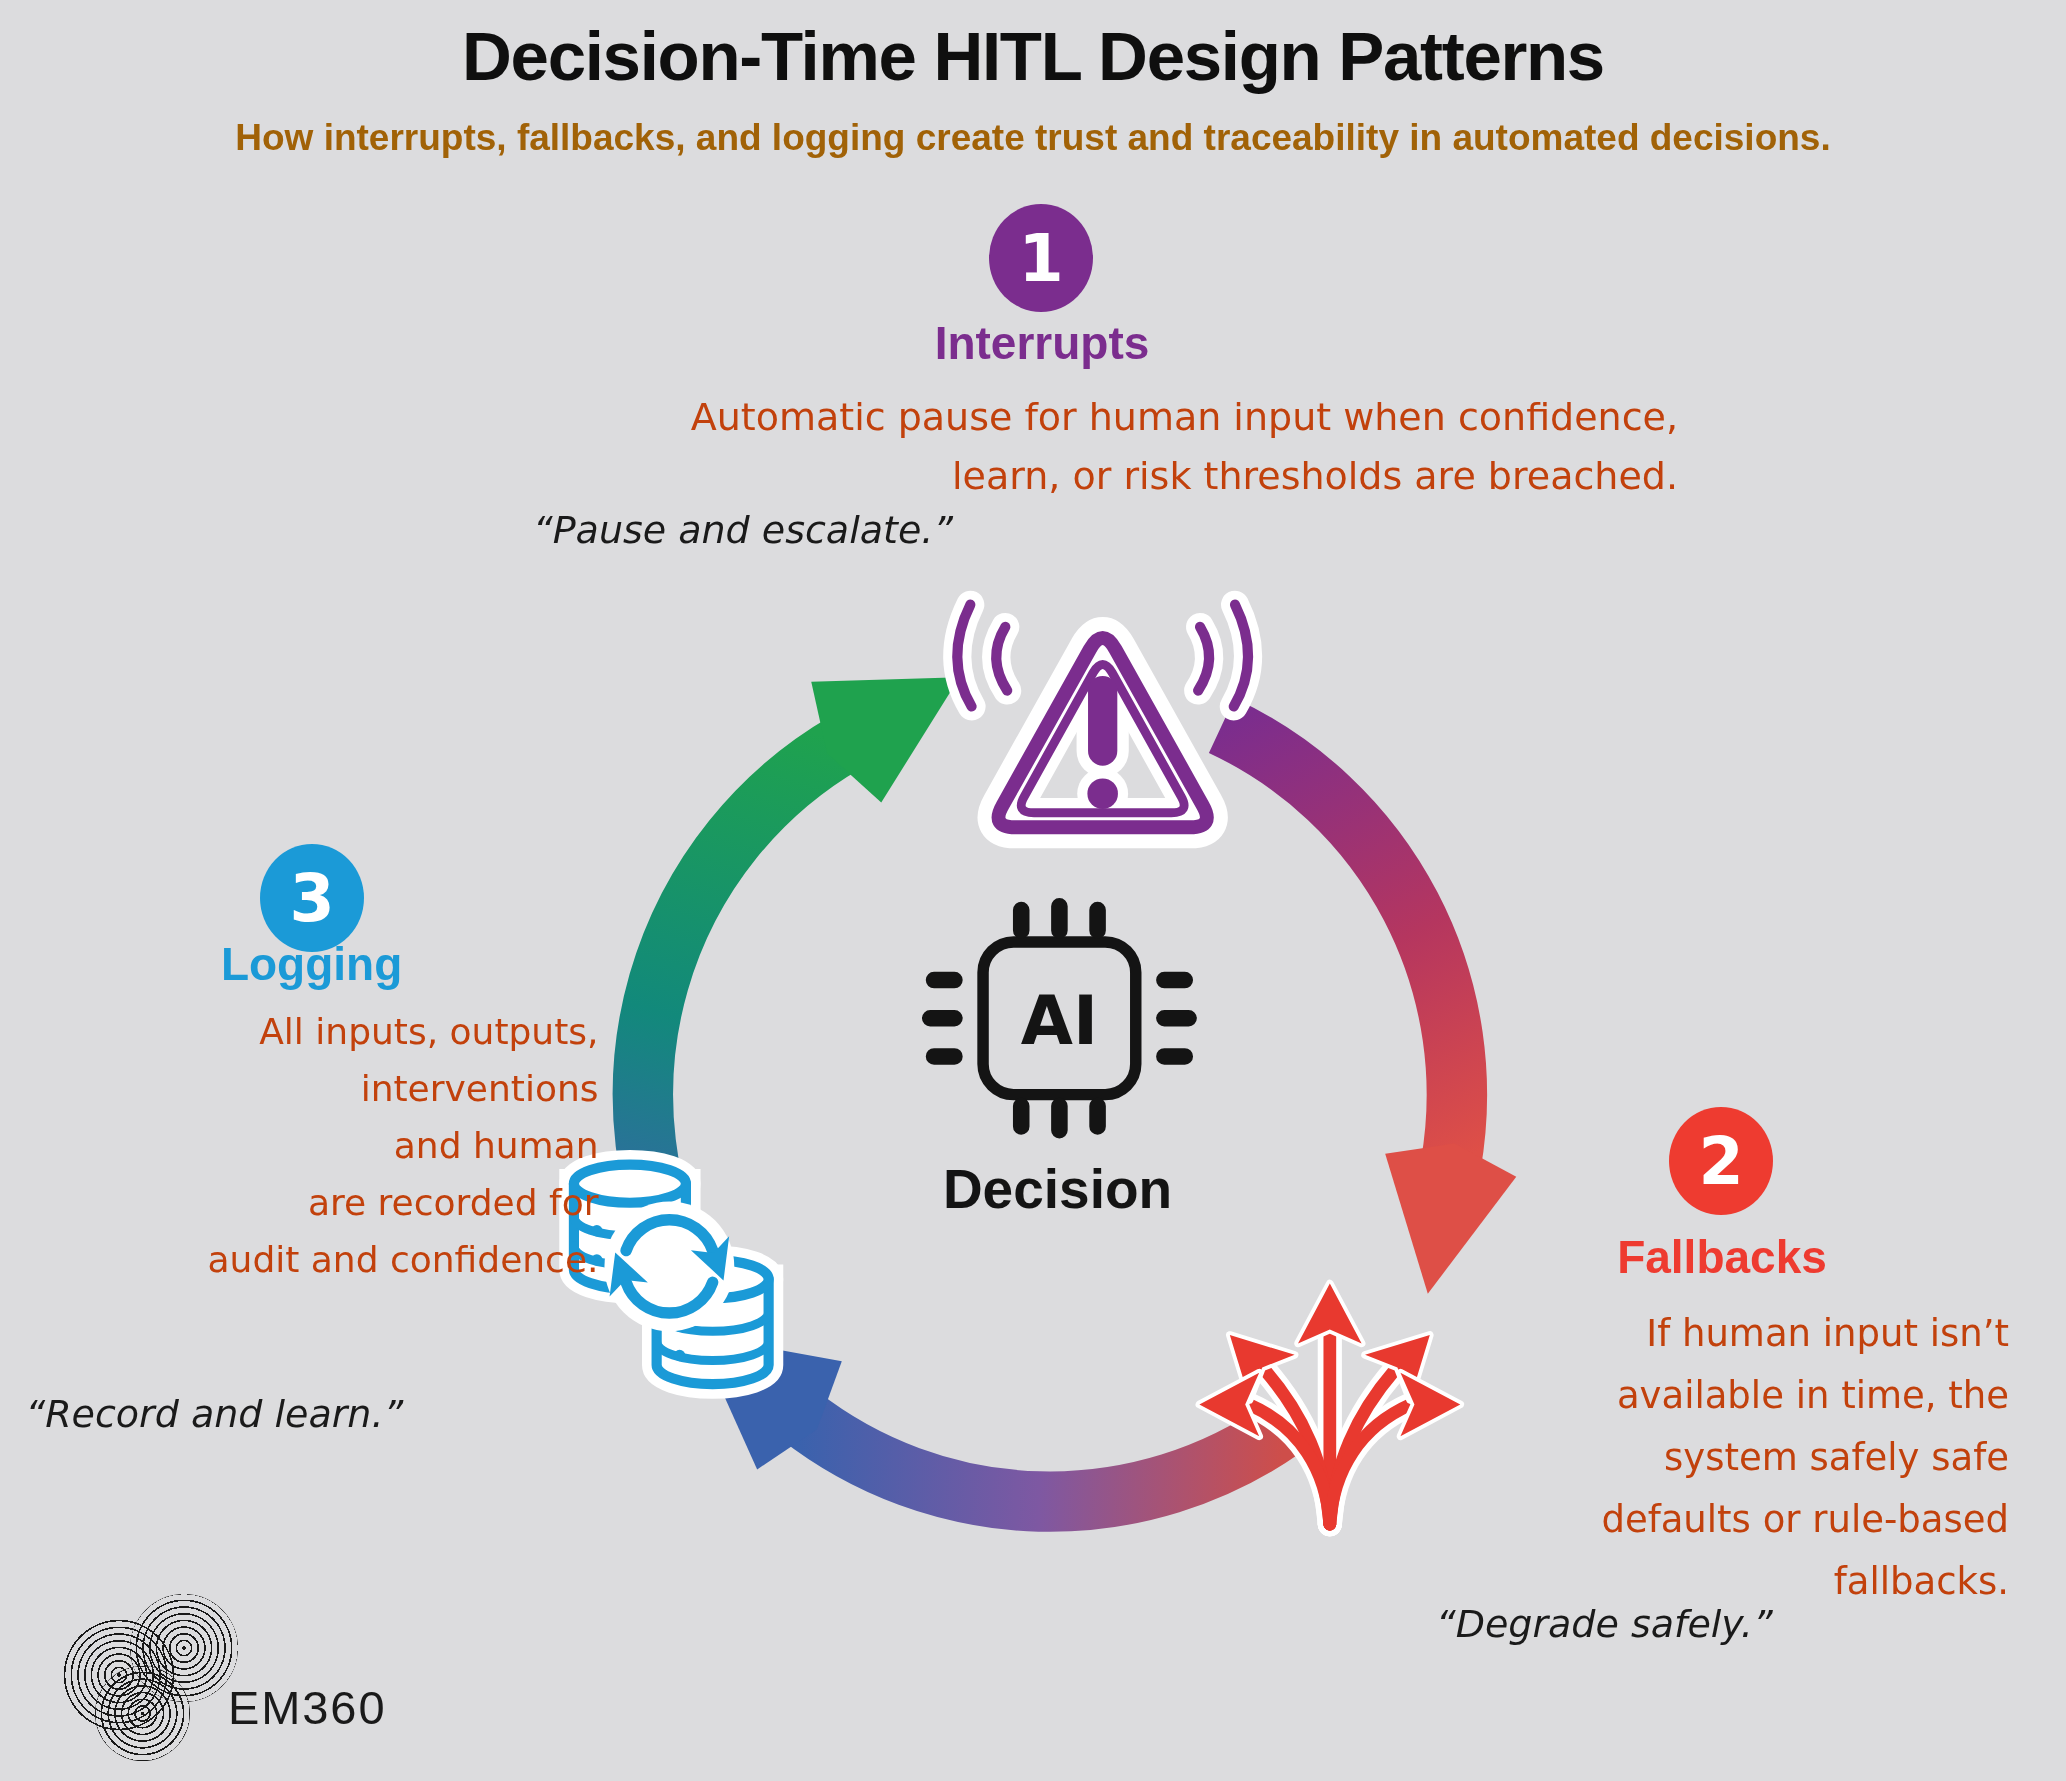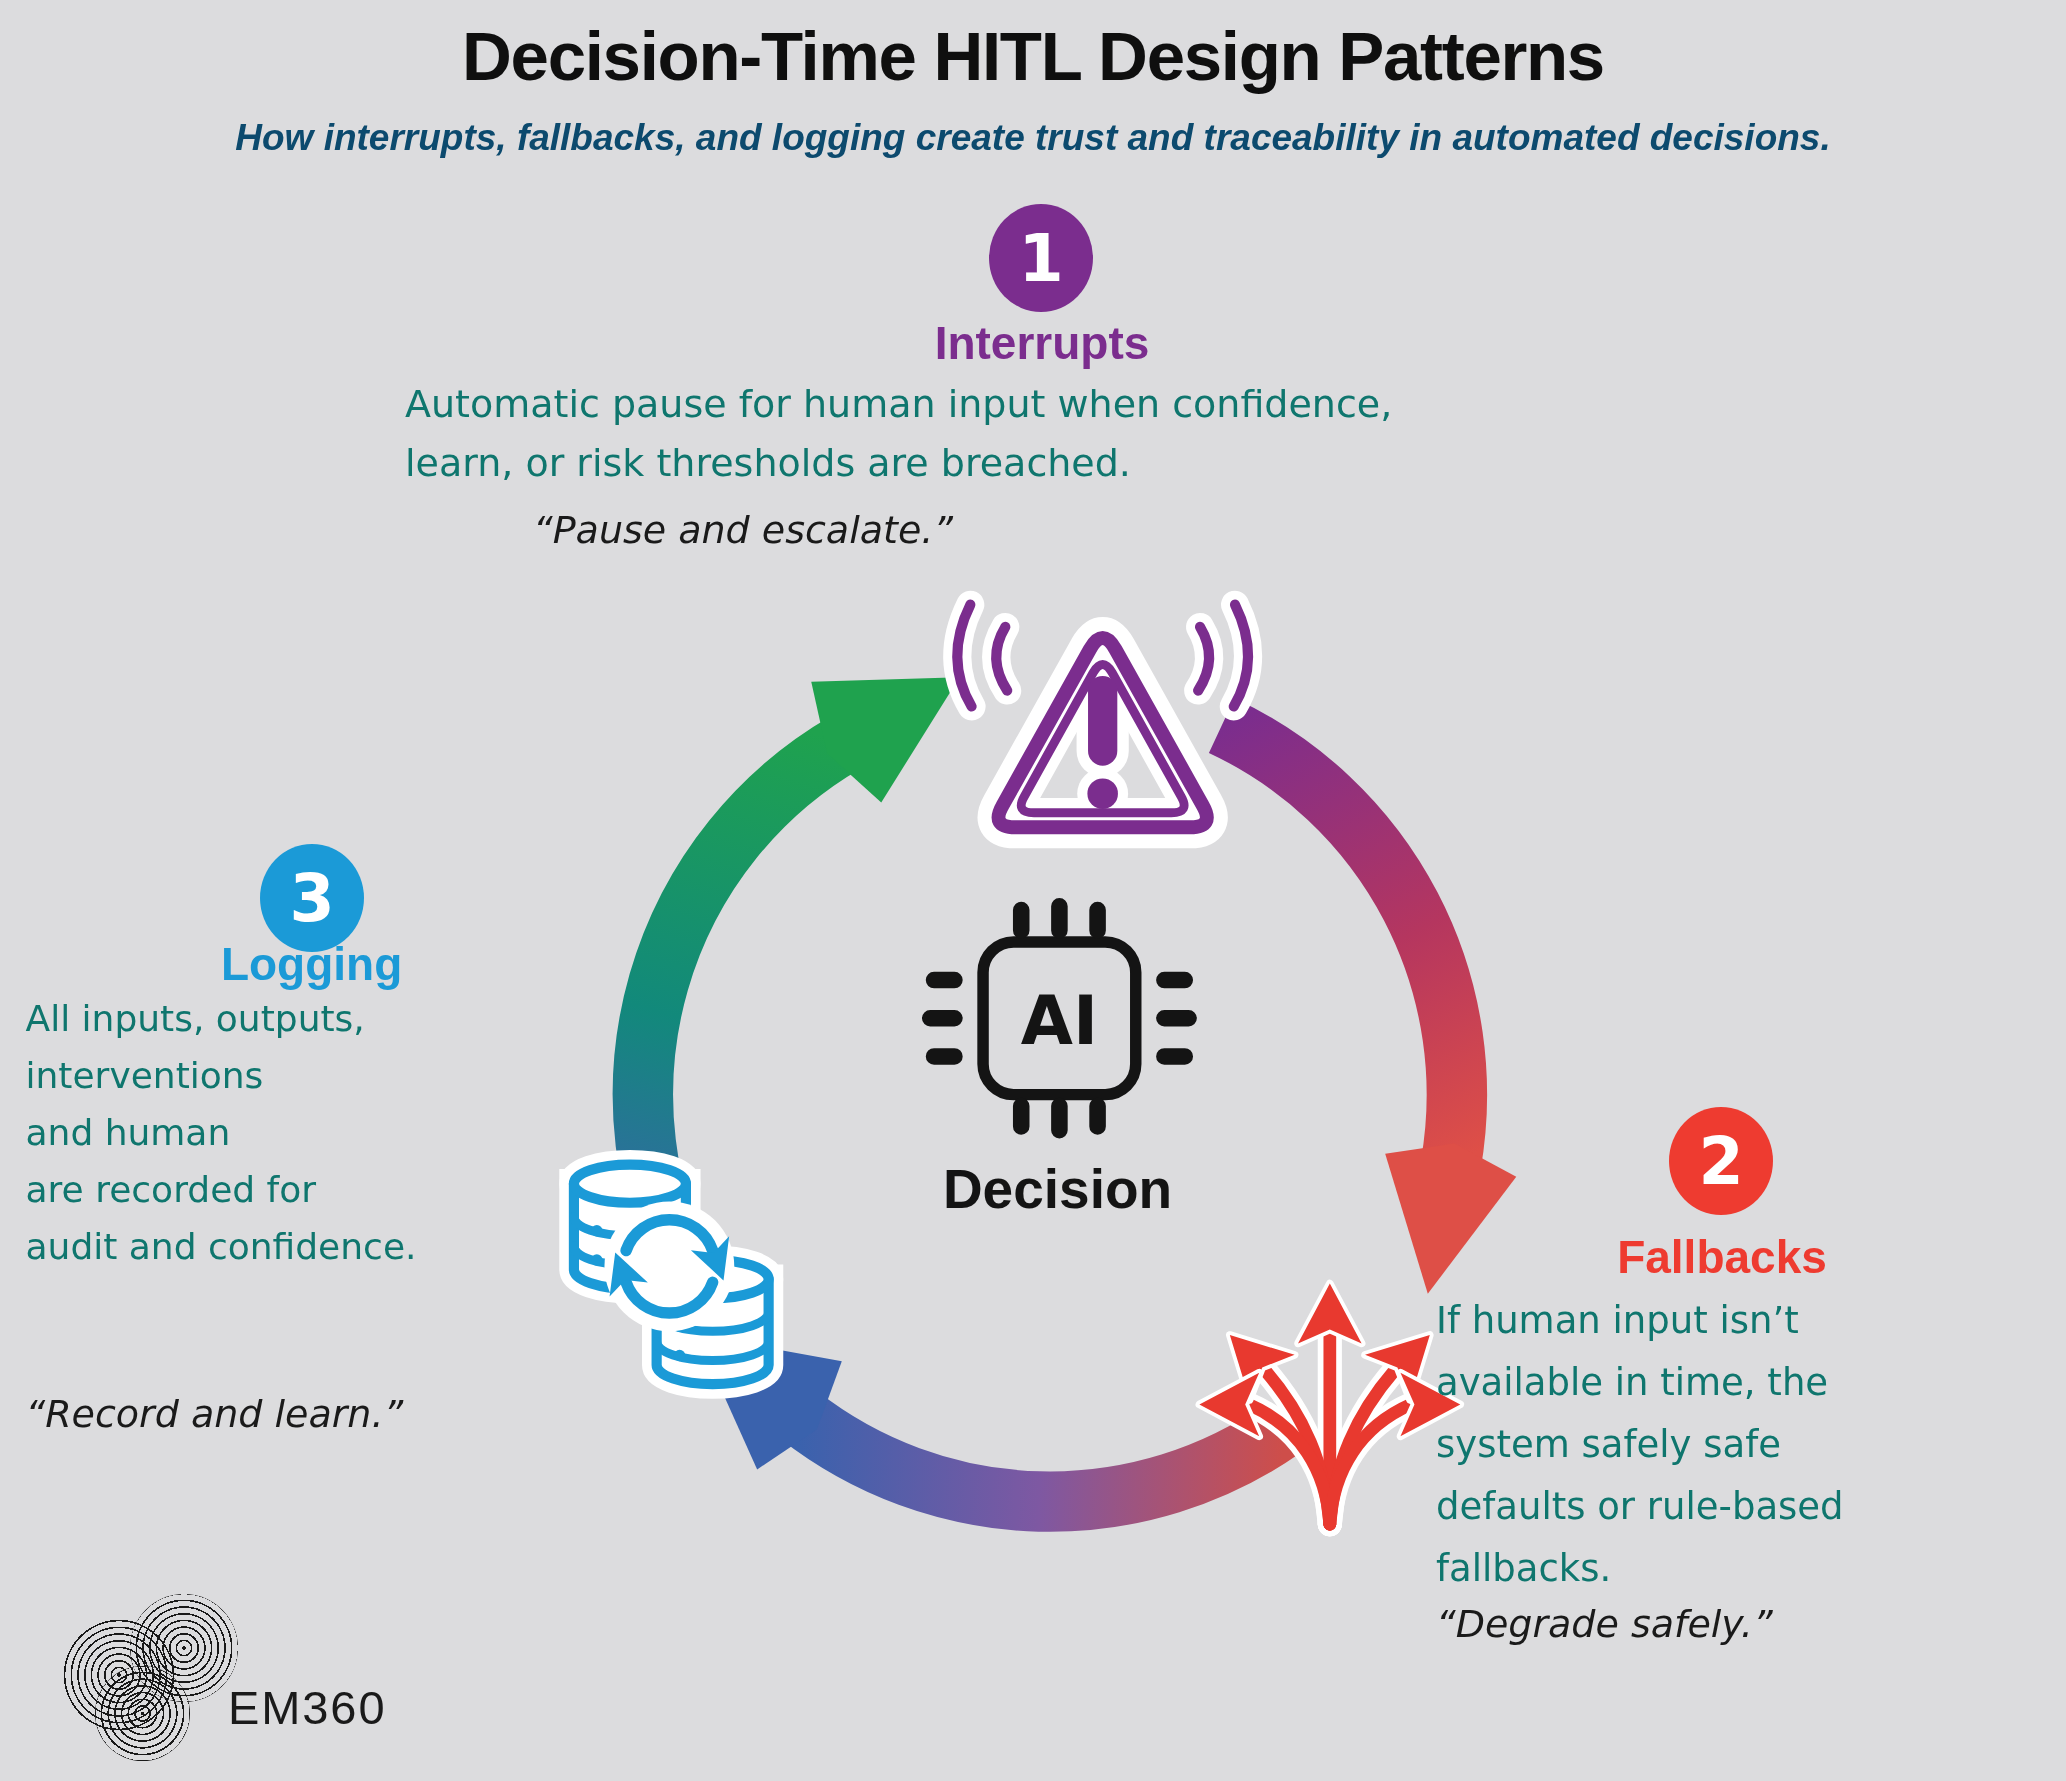--- a/index.html
+++ b/index.html
@@ -11,44 +11,43 @@
   }
   .abs{position:absolute;}
   
   .title{
     left:0;right:0;top:16.5px;text-align:center;
     font-size:69px;font-weight:bold;letter-spacing:-1.3px;color:#0f0f0f;
     z-index:3;
   }
   .subtitle{
     left:0;right:0;top:117px;text-align:center;
-    font-size:37px;font-weight:bold;color:#0c4a6e;
+    font-size:37px;font-weight:bold;color:#a16207;
     z-index:3;
-    font-style:italic;
   }
   
   .badge{
     width:104px;height:108px;border-radius:50%;
     display:flex;align-items:center;justify-content:center;
     color:#ffffff;font-family:"DejaVu Sans", sans-serif;font-weight:bold;font-size:65px;
     z-index:4;
   }
   #badge-interrupts{left:989px;top:204px;background:#7b2d8e;}
   #badge-fallbacks{left:1669px;top:1107px;background:#ee3b30;}
   #badge-logging{left:260px;top:844px;background:#1b9ad7;}
   
   .section-label{
     width:636px;text-align:center;font-weight:bold;font-size:46px;z-index:4;
   }
   #label-interrupts{left:724px;top:316px;color:#7b2d8e;}
   #label-fallbacks{left:1404px;top:1230px;color:#ee3b30;}
   #label-logging{left:-6.4px;top:937px;color:#1b9ad7;}
   
   .desc{
-    font-family:"DejaVu Sans", sans-serif;color:#0f766e;text-align:left;z-index:4;
+    font-family:"DejaVu Sans", sans-serif;color:#c2410c;text-align:right;z-index:4;margin-top:13px;
   }
   #desc-interrupts{left:405px;width:1273px;top:375px;font-size:38px;line-height:59px;}
   #desc-fallbacks{left:1436px;width:573px;top:1290px;font-size:37px;line-height:62px;}
   #desc-logging{left:25.5px;width:573px;top:990px;font-size:36px;line-height:57px;}
   
   .quote{
     font-family:"DejaVu Sans", sans-serif;font-style:italic;color:#1a1a1a;
     font-size:38px;z-index:4;
   }
   #quote-interrupts{left:533px;width:1018px;top:508px;}

